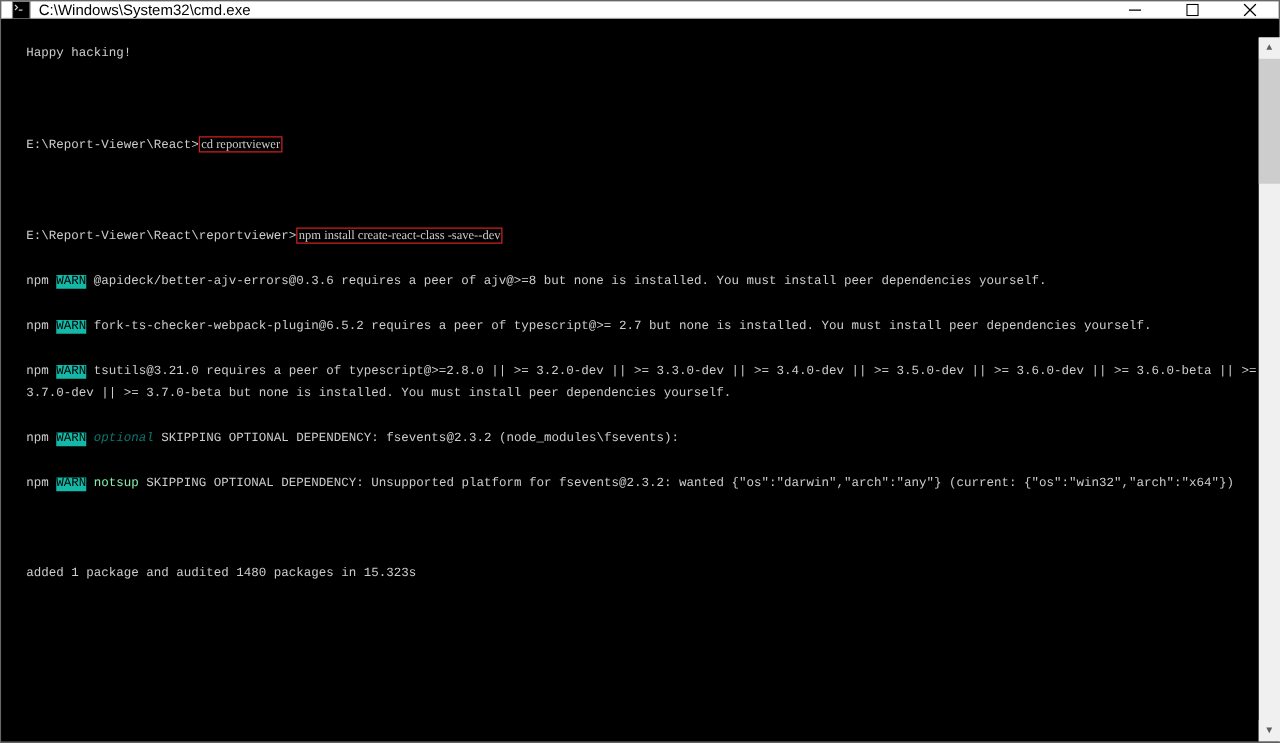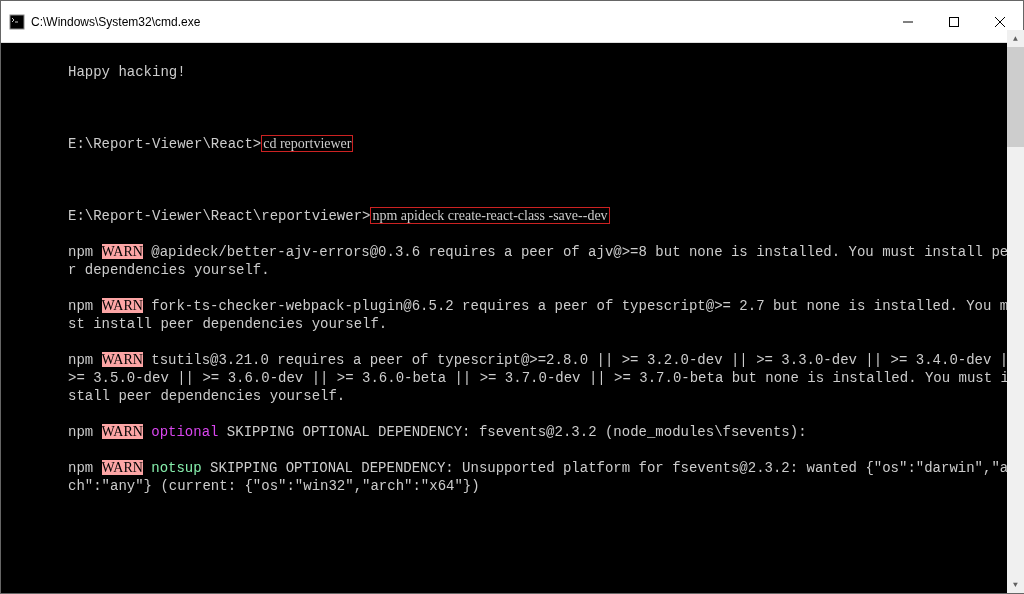--- a/index.html
+++ b/index.html
@@ -17,21 +17,21 @@
     }
     .window {
       width: 1024px;
       height: 594px;
       background: #000;
       display: flex;
       flex-direction: column;
       border: 1px solid #666;
     }
     .titlebar {
-      height: 42px;
+      height: 14px;
       background: #fff;
       display: flex;
       align-items: center;
       padding-left: 8px;
       border-bottom: 1px solid #ddd;
     }
     .titlebar-icon {
       width: 16px;
       height: 16px;
       margin-right: 6px;
@@ -60,28 +60,27 @@
       align-items: center;
       justify-content: center;
       font-family: 'Segoe UI', sans-serif;
       font-size: 10px;
       cursor: pointer;
     }
     .console-body {
       flex: 1;
       background: #000;
       color: #ccc;
-      font-size: 14px;
+      font-size: 10px;
       line-height: 18px;
       padding: 2px 4px 0 20px;
       position: relative;
       overflow: hidden;
       white-space: pre-wrap;
       word-break: break-all;
-      margin-left: 47px;
     }
     .scrollbar {
       position: absolute;
       right: 0;
       top: 30px;
       width: 17px;
       height: 563px;
       background: #f0f0f0;
     }
     .scrollbar-thumb {
@@ -99,26 +98,26 @@
       background: #f0f0f0;
       display: flex;
       align-items: center;
       justify-content: center;
       font-size: 8px;
       color: #606060;
     }
     .scrollbar-btn.up { top: 0; }
     .scrollbar-btn.down { bottom: 0; }
     .warn {
-      background: #fca5a5;
+      background: #14b8a6;
       color: #000;
-      font-family: Liberation Serif, serif;
     }
     .optional {
-      color: #d946ef;
+      color: #0f766e;
+      font-style: italic;
     }
     .notsup {
       color: #86efac;
     }
     .red-box {
       border: 1.7px solid #cc2222;
       padding: 0 1px;
       font-family: Liberation Serif, serif;
     }
     .line {
@@ -159,27 +158,28 @@
           </svg>
         </div>
     </div>
   </div>
 
   <div class="console-body">
 <div class="line">Happy hacking!</div>
 <div class="blank"></div>
 <div class="line"><span>E:\Report-Viewer\React&gt;</span><span class="red-box">cd reportviewer</span></div>
 <div class="blank"></div>
-<div class="line"><span>E:\Report-Viewer\React\reportviewer&gt;</span><span class="red-box">npm apideck create-react-class -save--dev</span></div>
+<div class="line"><span>E:\Report-Viewer\React\reportviewer&gt;</span><span class="red-box">npm install create-react-class -save--dev</span></div>
 <div class="line"><span>npm </span><span class="warn">WARN</span><span> @apideck/better-ajv-errors@0.3.6 requires a peer of ajv@&gt;=8 but none is installed. You must install peer dependencies yourself.</span></div>
 <div class="line"><span>npm </span><span class="warn">WARN</span><span> fork-ts-checker-webpack-plugin@6.5.2 requires a peer of typescript@&gt;= 2.7 but none is installed. You must install peer dependencies yourself.</span></div>
 <div class="line"><span>npm </span><span class="warn">WARN</span><span> tsutils@3.21.0 requires a peer of typescript@&gt;=2.8.0 || &gt;= 3.2.0-dev || &gt;= 3.3.0-dev || &gt;= 3.4.0-dev || &gt;= 3.5.0-dev || &gt;= 3.6.0-dev || &gt;= 3.6.0-beta || &gt;= 3.7.0-dev || &gt;= 3.7.0-beta but none is installed. You must install peer dependencies yourself.</span></div>
 <div class="line"><span>npm </span><span class="warn">WARN</span> <span class="optional">optional</span><span> SKIPPING OPTIONAL DEPENDENCY: fsevents@2.3.2 (node_modules\fsevents):</span></div>
 <div class="line"><span>npm </span><span class="warn">WARN</span> <span class="notsup">notsup</span><span> SKIPPING OPTIONAL DEPENDENCY: Unsupported platform for fsevents@2.3.2: wanted {"os":"darwin","arch":"any"} (current: {"os":"win32","arch":"x64"})</span></div>
 <div class="blank"></div>
+<div class="line">added 1 package and audited 1480 packages in 15.323s</div>
 
 
 
 
 
 
 
 
   </div>
 

